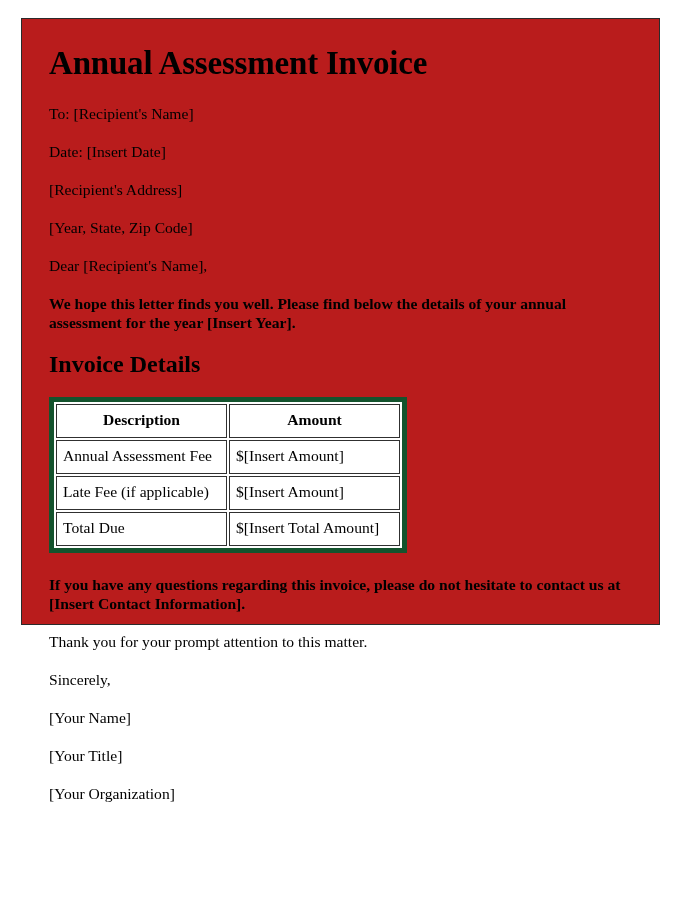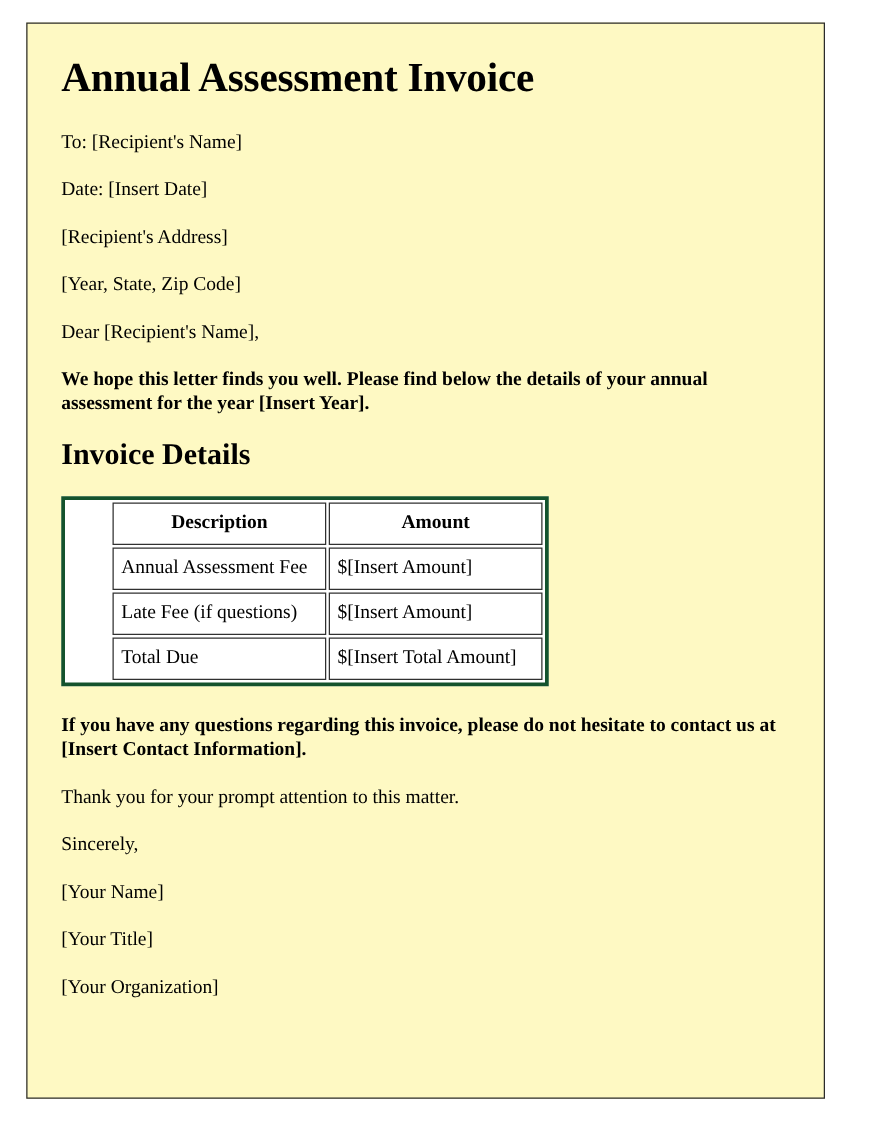--- a/index.html
+++ b/index.html
@@ -12,24 +12,24 @@
     height: 900px;
     overflow: hidden;
     font-family: "Liberation Serif", "DejaVu Serif", serif;
     color: #000000;
   }
   .page-frame {
     position: absolute;
     left: 21px;
     top: 18px;
     width: 639px;
-    height: 861px;
+    height: 607px;
     box-sizing: border-box;
     border: 1px solid #2b2b2b;
-    background: #fef9c3;
+    background: #b91c1c;
   }
   .page-inner {
     padding: 26px 28px 0 27px;
   }
   .doc-title {
     font-size: 33px;
     font-weight: bold;
     line-height: 1.12;
     margin: 0 0 22px 0;
     letter-spacing: -0.2px;
@@ -47,26 +47,25 @@
     max-width: 582px;
   }
   p.body-line.wrap {
     max-width: 584px;
     font-weight: bold;
   }
   
   table.invoice-table {
     border-collapse: separate;
     border-spacing: 2px;
-    border: 3px solid #14532d;
+    border: 5px solid #14532d;
     margin: 0 0 22px 0;
     width: 342px;
     table-layout: fixed;
     background: #ffffff;
-    padding-left: 36px;
   }
   table.invoice-table th,
   table.invoice-table td {
     border: 1px solid #303030;
     font-size: 15.6px;
     line-height: 1.2;
     padding: 5px 6px;
     height: 22px;
     vertical-align: middle;
   }
@@ -113,21 +112,21 @@
           <th>Description</th>
           <th>Amount</th>
         </tr>
       </thead>
       <tbody>
         <tr>
           <td>Annual Assessment Fee</td>
           <td>$[Insert Amount]</td>
         </tr>
         <tr>
-          <td>Late Fee (if questions)</td>
+          <td>Late Fee (if applicable)</td>
           <td>$[Insert Amount]</td>
         </tr>
         <tr class="total-row">
           <td>Total Due</td>
           <td>$[Insert Total Amount]</td>
         </tr>
       </tbody>
     </table>
 
 

